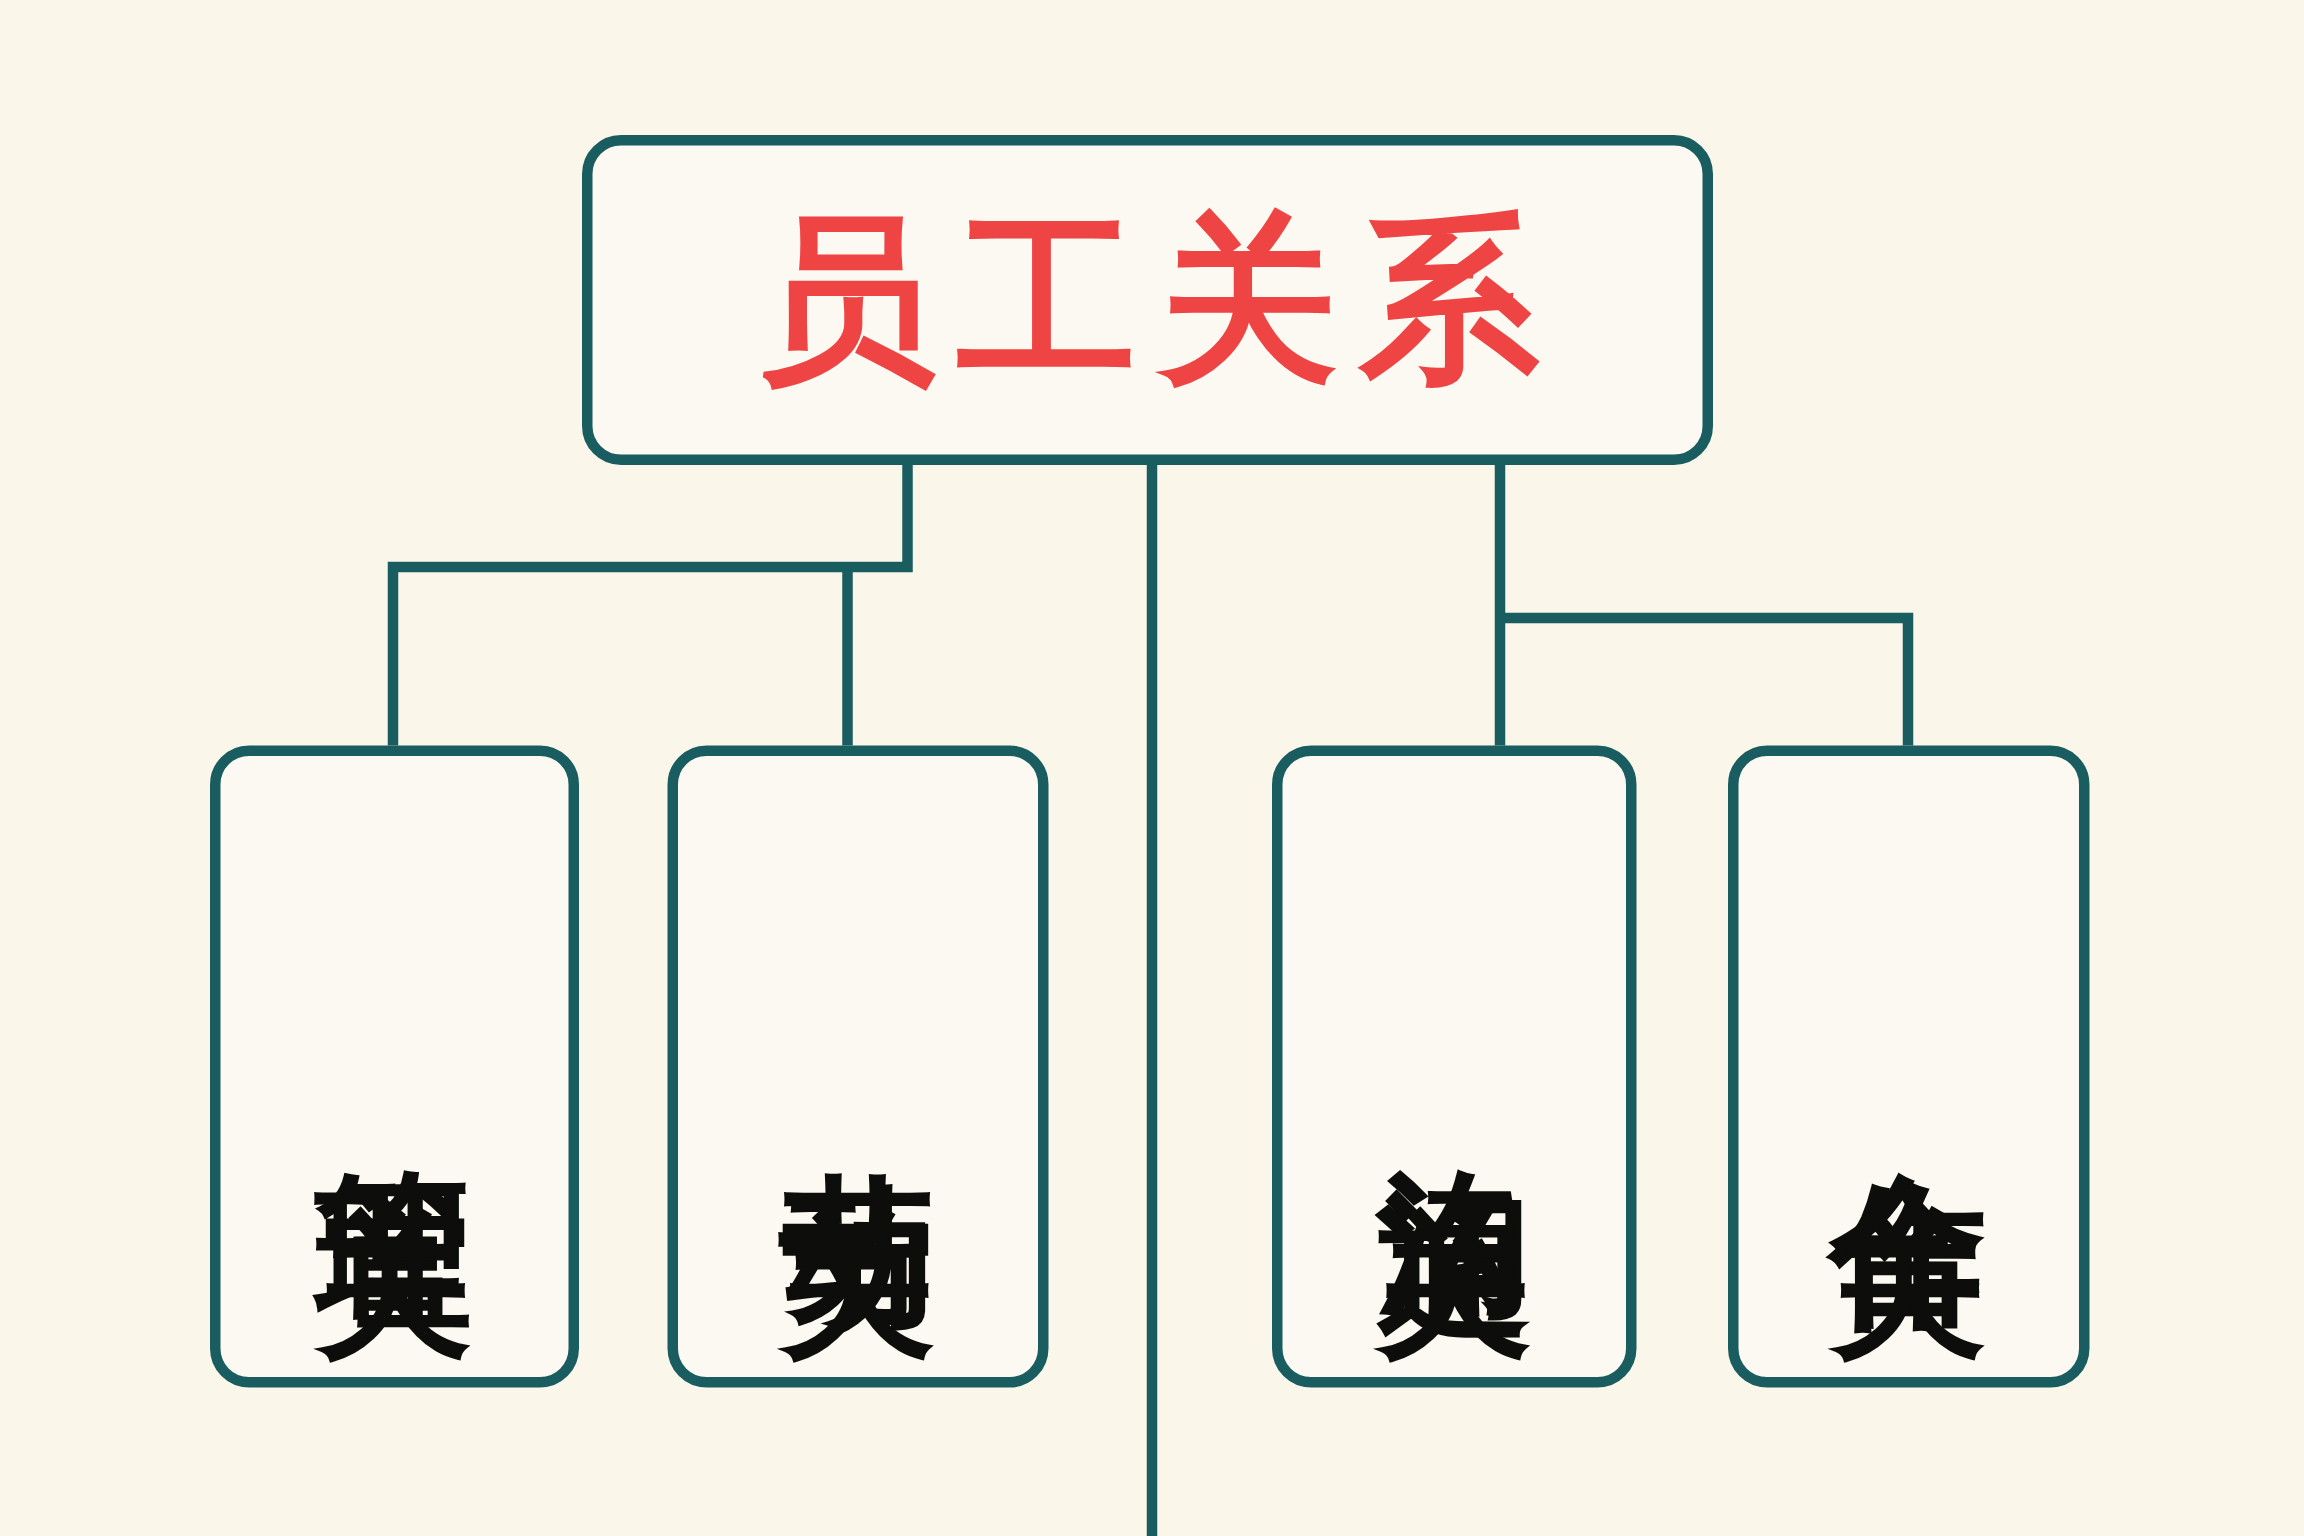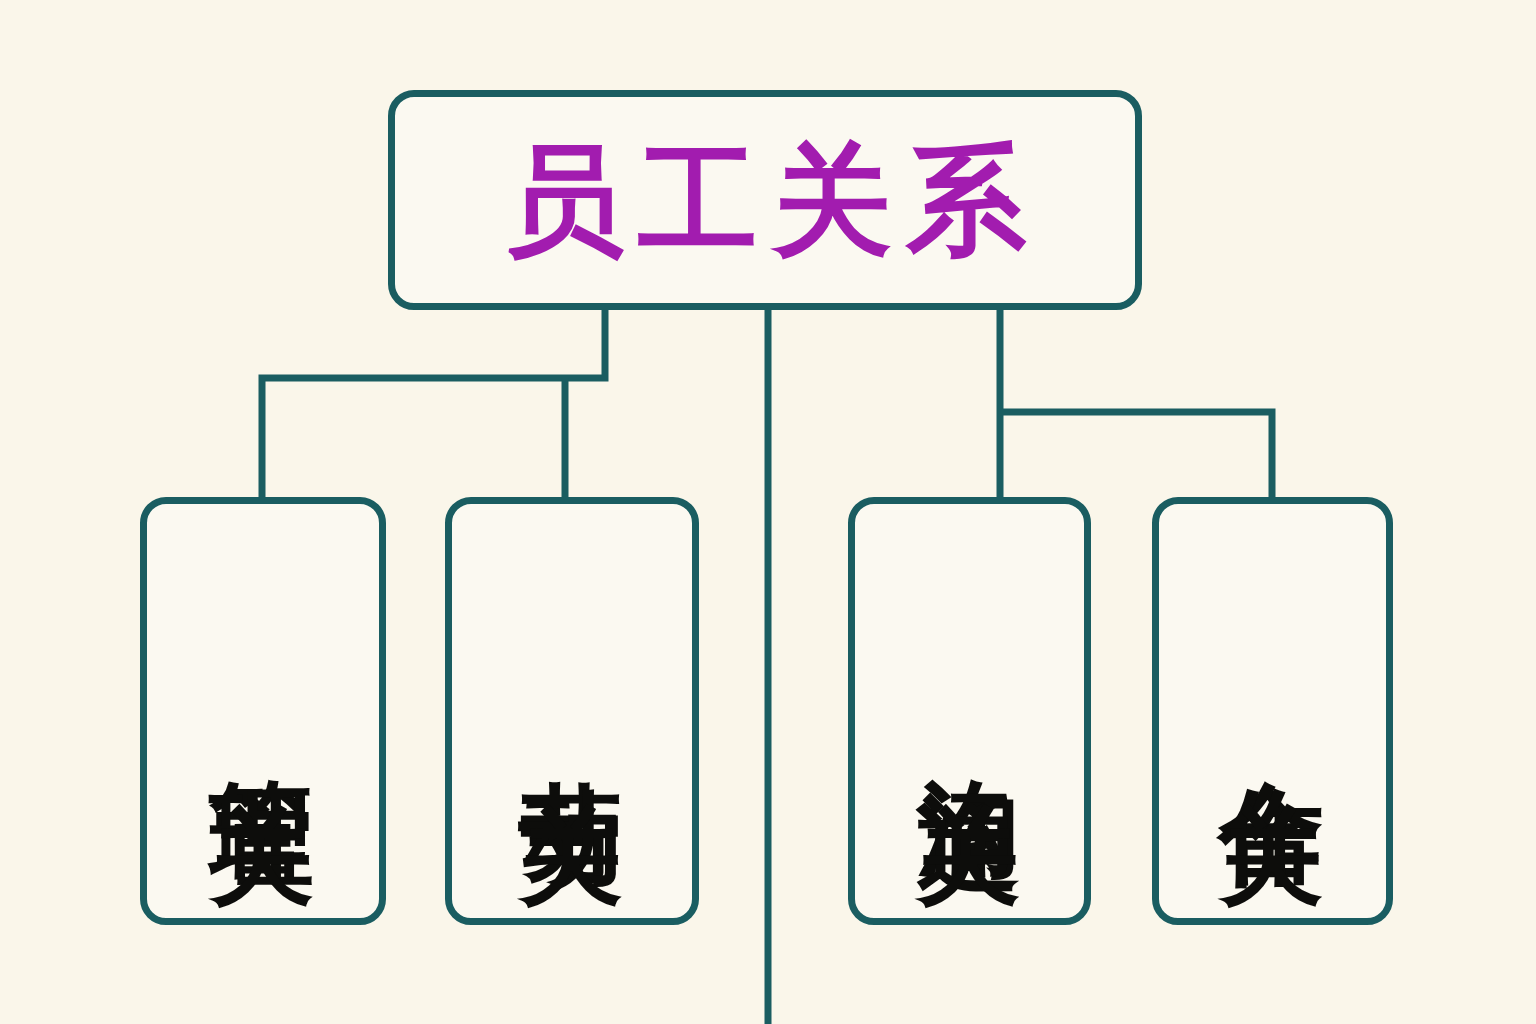--- a/index.html
+++ b/index.html
@@ -52,21 +52,21 @@
     border-radius: 26px;
   }
   .child-1 { left: 140px;  width: 246px; }
   .child-2 { left: 445px;  width: 254px; }
   .child-3 { left: 848px;  width: 243px; }
   .child-4 { left: 1152px; width: 241px; }
 
   .label-root {
     font-size: 120px;
     font-weight: 700;
-    color: #a21caf;
+    color: #ef4444;
     letter-spacing: 14px;
     text-indent: 14px;
     line-height: 1;
     white-space: nowrap;
     font-family: "Liberation Sans", "DejaVu Sans", sans-serif;
   }
   .label-vertical {
     font-size: 104px;
     font-weight: 700;
     color: #0d0d0b;

